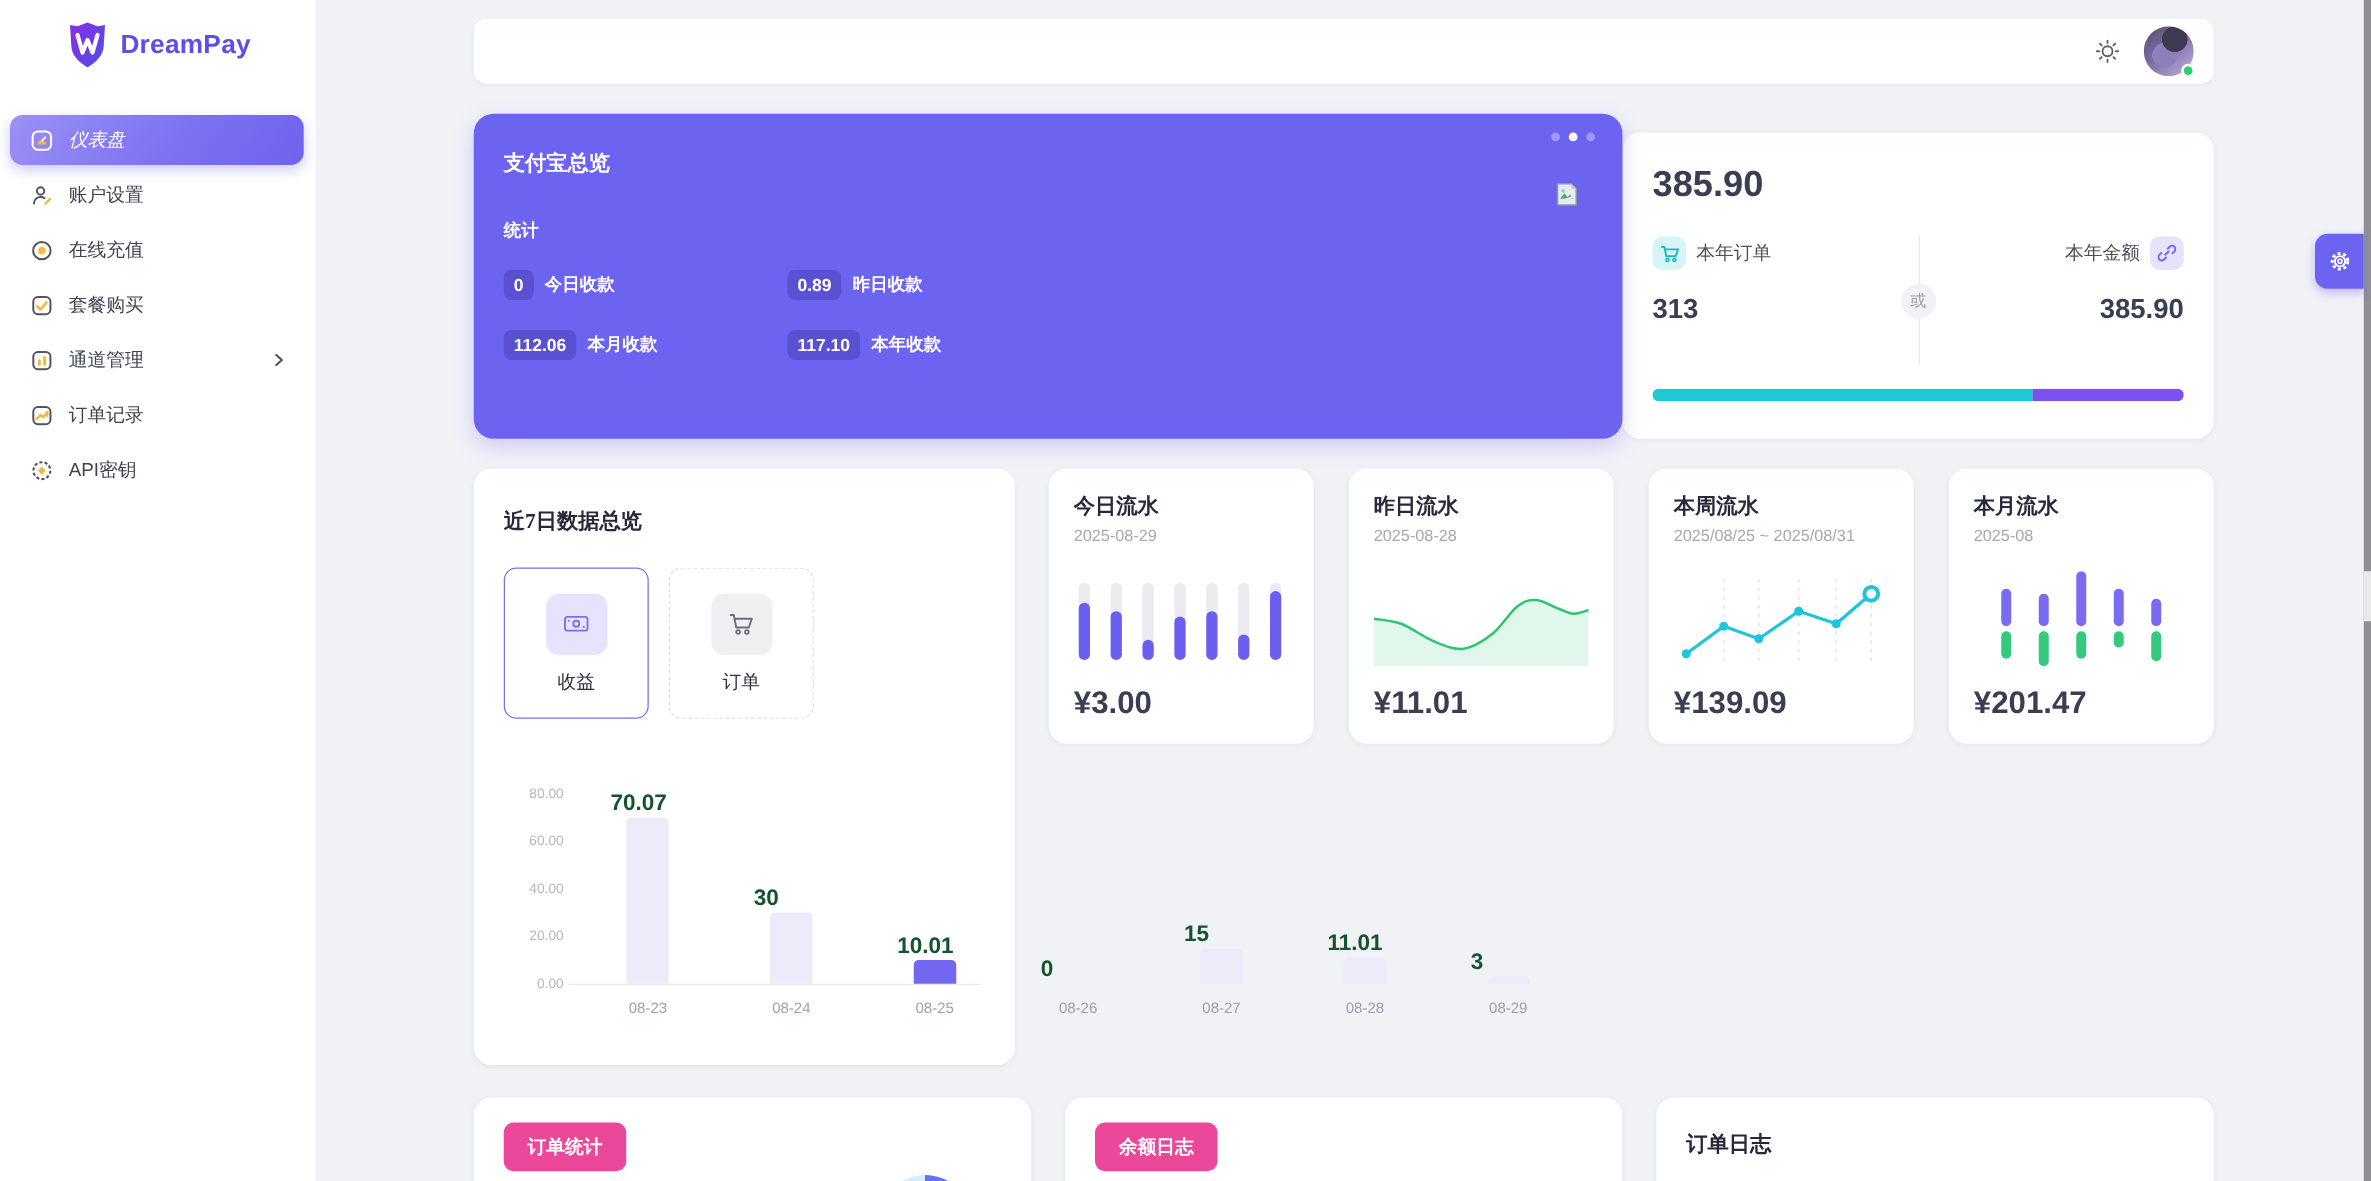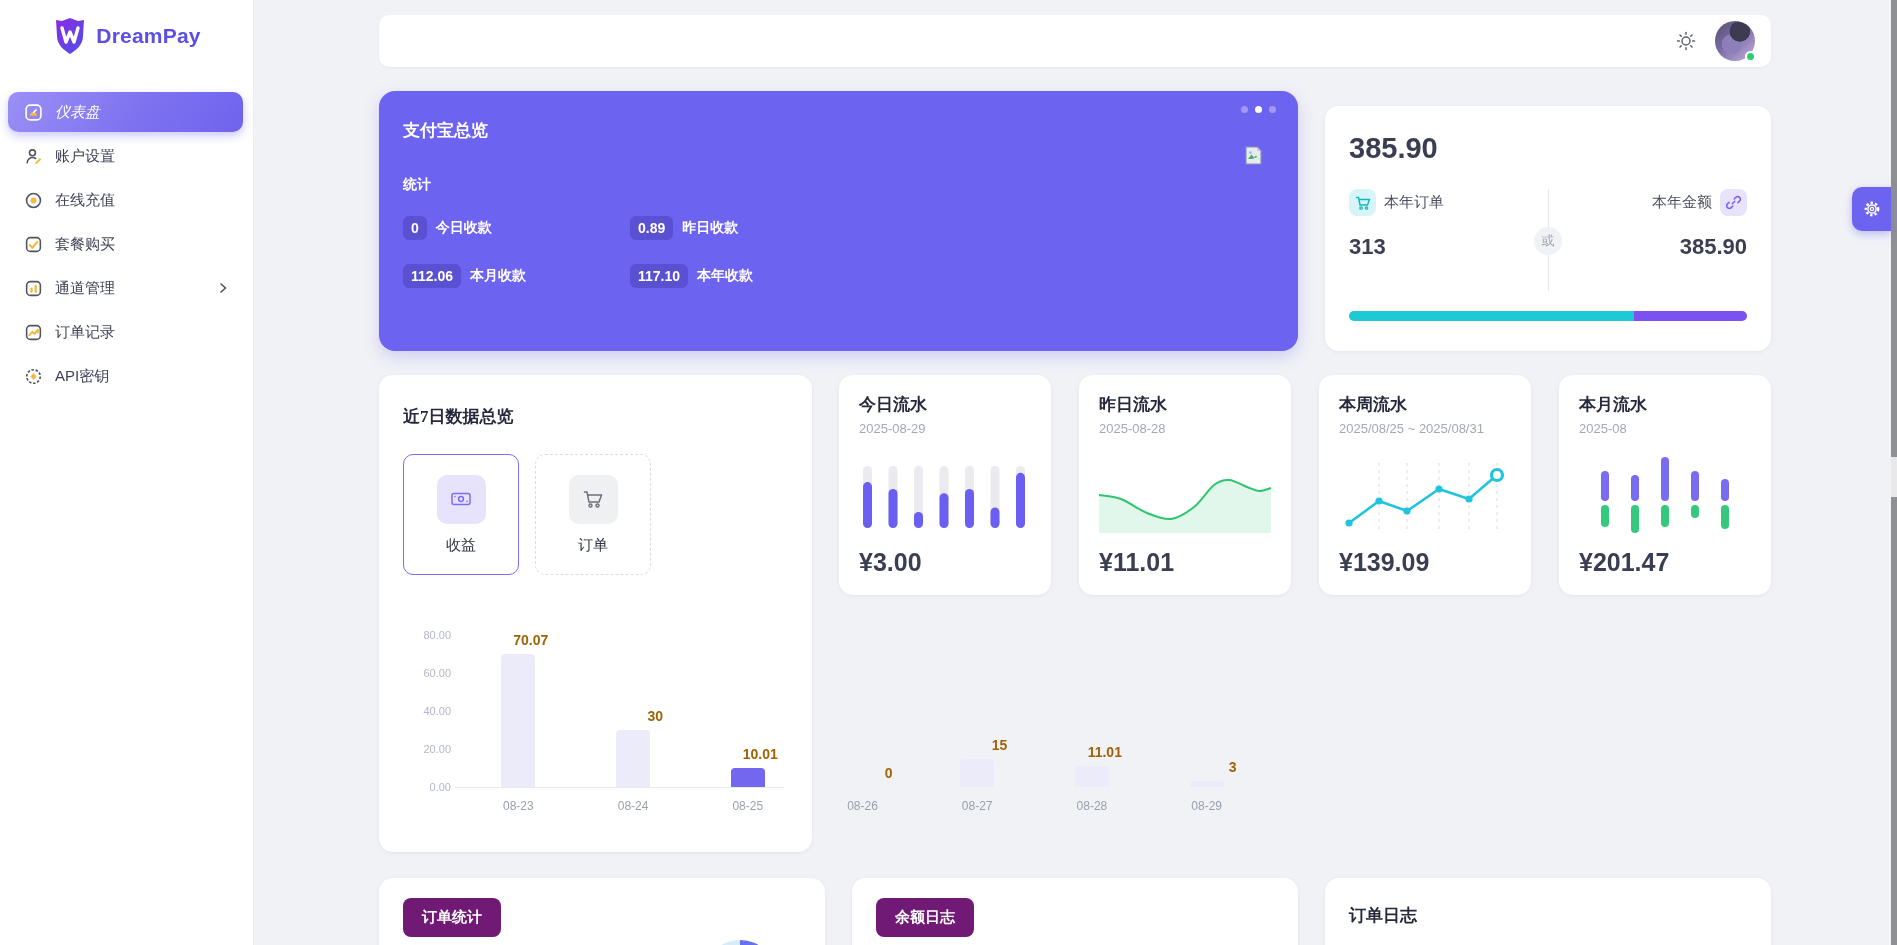--- a/index.html
+++ b/index.html
@@ -21,21 +21,21 @@
   .main { position:absolute; left:254px; top:0; right:0; bottom:0; padding:15px 126px 0 125px; }
   .topbar { height:52px; background:#fff; border-radius:10px; box-shadow:0 1px 3px rgba(20,25,60,.05); display:flex; align-items:center; justify-content:flex-end; gap:18px; padding:0 16px; }
   .avatar { position:relative; width:40px; height:40px; border-radius:50%;
     background:
       radial-gradient(circle at 62% 26%, #3e3a52 0 26%, rgba(0,0,0,0) 27%),
       radial-gradient(circle at 42% 58%, #8d7fb9 0 30%, rgba(0,0,0,0) 31%),
       linear-gradient(140deg,#55506e 0%, #7a6ba3 45%, #c3b2e2 100%);
     cursor:pointer; }
   .avatar .status { position:absolute; right:-1px; bottom:-1px; width:11px; height:11px; border-radius:50%; background:#2ecc71; border:2px solid #fff; }
 
-  .row1 { margin-top:24px; display:flex; gap:27px; align-items:center; }
+  .row1 { margin-top:24px; display:flex; align-items:center; }
   .row2 { margin-top:24px; display:flex; gap:27px; align-items:flex-start; }
   .row3 { margin-top:26px; display:flex; gap:27px; }
 
   
   .alipay-card { position:relative; width:919px; height:260px; border-radius:16px; background:#6d63f1; color:#fff; padding:28px 24px; box-shadow:0 6px 16px rgba(109,99,241,.25); }
   .alipay-title { font-size:17px; font-weight:bold; }
   .alipay-section { margin-top:34px; font-size:14px; font-weight:bold; }
   .dots { position:absolute; top:15px; right:22px; display:flex; gap:7px; }
   .dot { width:7px; height:7px; border-radius:50%; background:rgba(255,255,255,.35); cursor:pointer; }
   .dot.active { background:#fff; }
@@ -72,34 +72,34 @@
   .tile.selected { border:1.5px solid #7b6ef2; }
   .tile.dashed { border:1.5px dashed #dcdde3; }
   .tile-icon { width:49px; height:49px; border-radius:10px; display:flex; align-items:center; justify-content:center; }
   .tile-icon.purple { background:#e7e3fc; }
   .tile-icon.gray { background:#eff0f2; }
   .tile-label { font-size:15px; color:#2f3340; }
   .big-chart { position:relative; margin-top:34px; height:230px; }
   .bc-ylabel { position:absolute; width:48px; text-align:right; font-size:11px; color:#b5b7c6; }
   .bc-baseline { position:absolute; left:52px; right:4px; height:1px; background:#e9e9f0; }
   .bc-bar { position:absolute; border-radius:4px 4px 0 0; }
-  .bc-vlabel { position:absolute; font-size:14px; font-weight:bold; color:#a16207; text-align:right; width:60px; }
+  .bc-vlabel { position:absolute; font-size:18px; font-weight:bold; color:#14532d; text-align:left; width:60px; }
   .bc-xlabel { position:absolute; font-size:12px; color:#9aa0ab; text-align:center; width:60px; }
 
   
   .mini-grid { flex:1; display:grid; grid-template-columns:1fr 1fr 1fr 1fr; column-gap:28px; row-gap:28px; }
   .mini-card { height:220px; padding:18px 20px; display:flex; flex-direction:column; }
   .mini-title { font-size:17px; font-weight:bold; color:#26293b; }
   .mini-date { font-size:13px; color:#a5a8b3; margin-top:5px; white-space:nowrap; }
   .mini-chart { margin-top:10px; flex:1; display:flex; align-items:center; }
   .mini-value { font-size:25px; font-weight:bold; color:#3a3e52; }
 
   
   .bottom-card { flex:1; height:160px; padding:20px 24px; position:relative; overflow:hidden; }
-  .btn-purple { display:inline-block; background:#701a75; color:#fff; font-size:15px; font-weight:bold; border:none; border-radius:8px; padding:10px 19px; cursor:pointer; }
+  .btn-purple { display:inline-block; background:#ec4899; color:#fff; font-size:15px; font-weight:bold; border:none; border-radius:8px; padding:10px 19px; cursor:pointer; }
   .order-log-title { font-size:17px; font-weight:bold; color:#26293b; margin-top:6px; }
   .pie-sliver { position:absolute; left:324px; top:62px; width:74px; height:74px; border-radius:50%;
     background:conic-gradient(#6671f2 0 38%, #d7ecfb 38% 100%); }
 
   
   .gear-fab { position:absolute; top:187px; right:6px; width:39px; height:44px; background:#6d63f1; border-radius:10px 0 0 10px; display:flex; align-items:center; justify-content:center; cursor:pointer; box-shadow:0 3px 8px rgba(109,99,241,.4); z-index:9; }
   .scrollbar { position:absolute; top:0; right:0; width:6px; height:100%; background:#8f9094; z-index:8; }
   .scroll-thumb { position:absolute; top:457px; width:6px; height:40px; background:#e9e9ec; }
 </style>
 </head>

